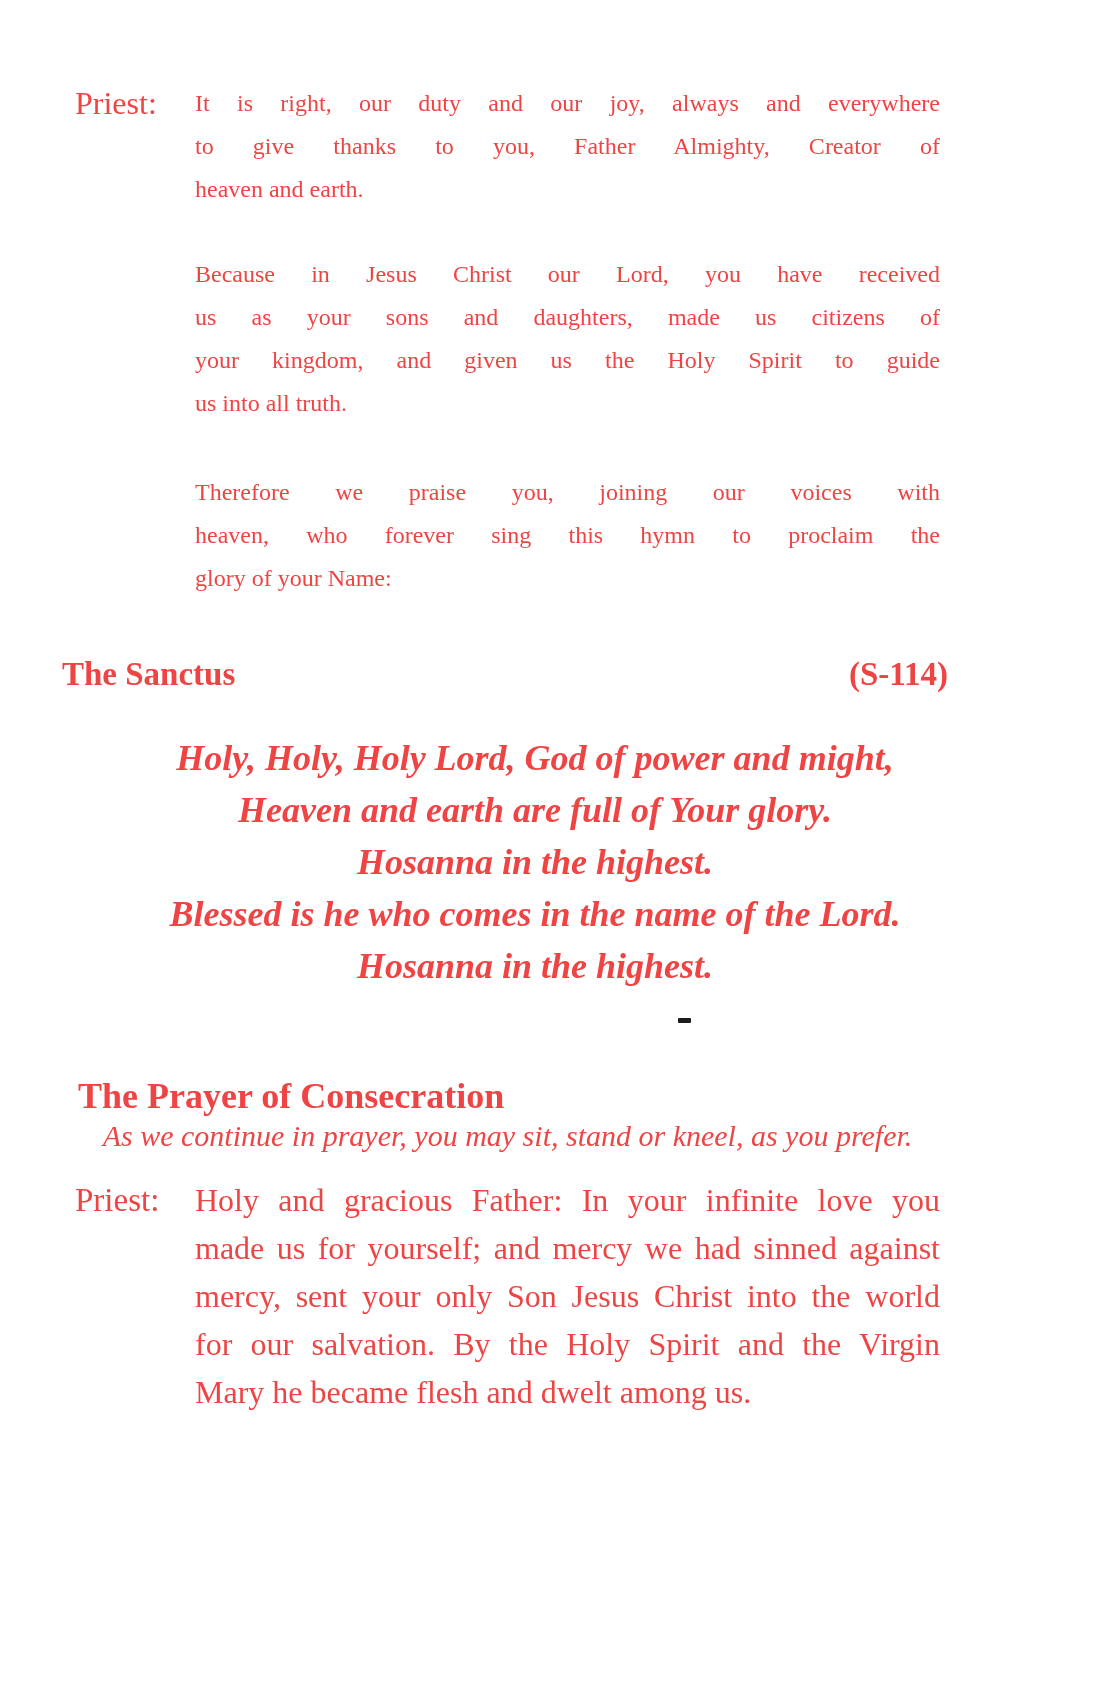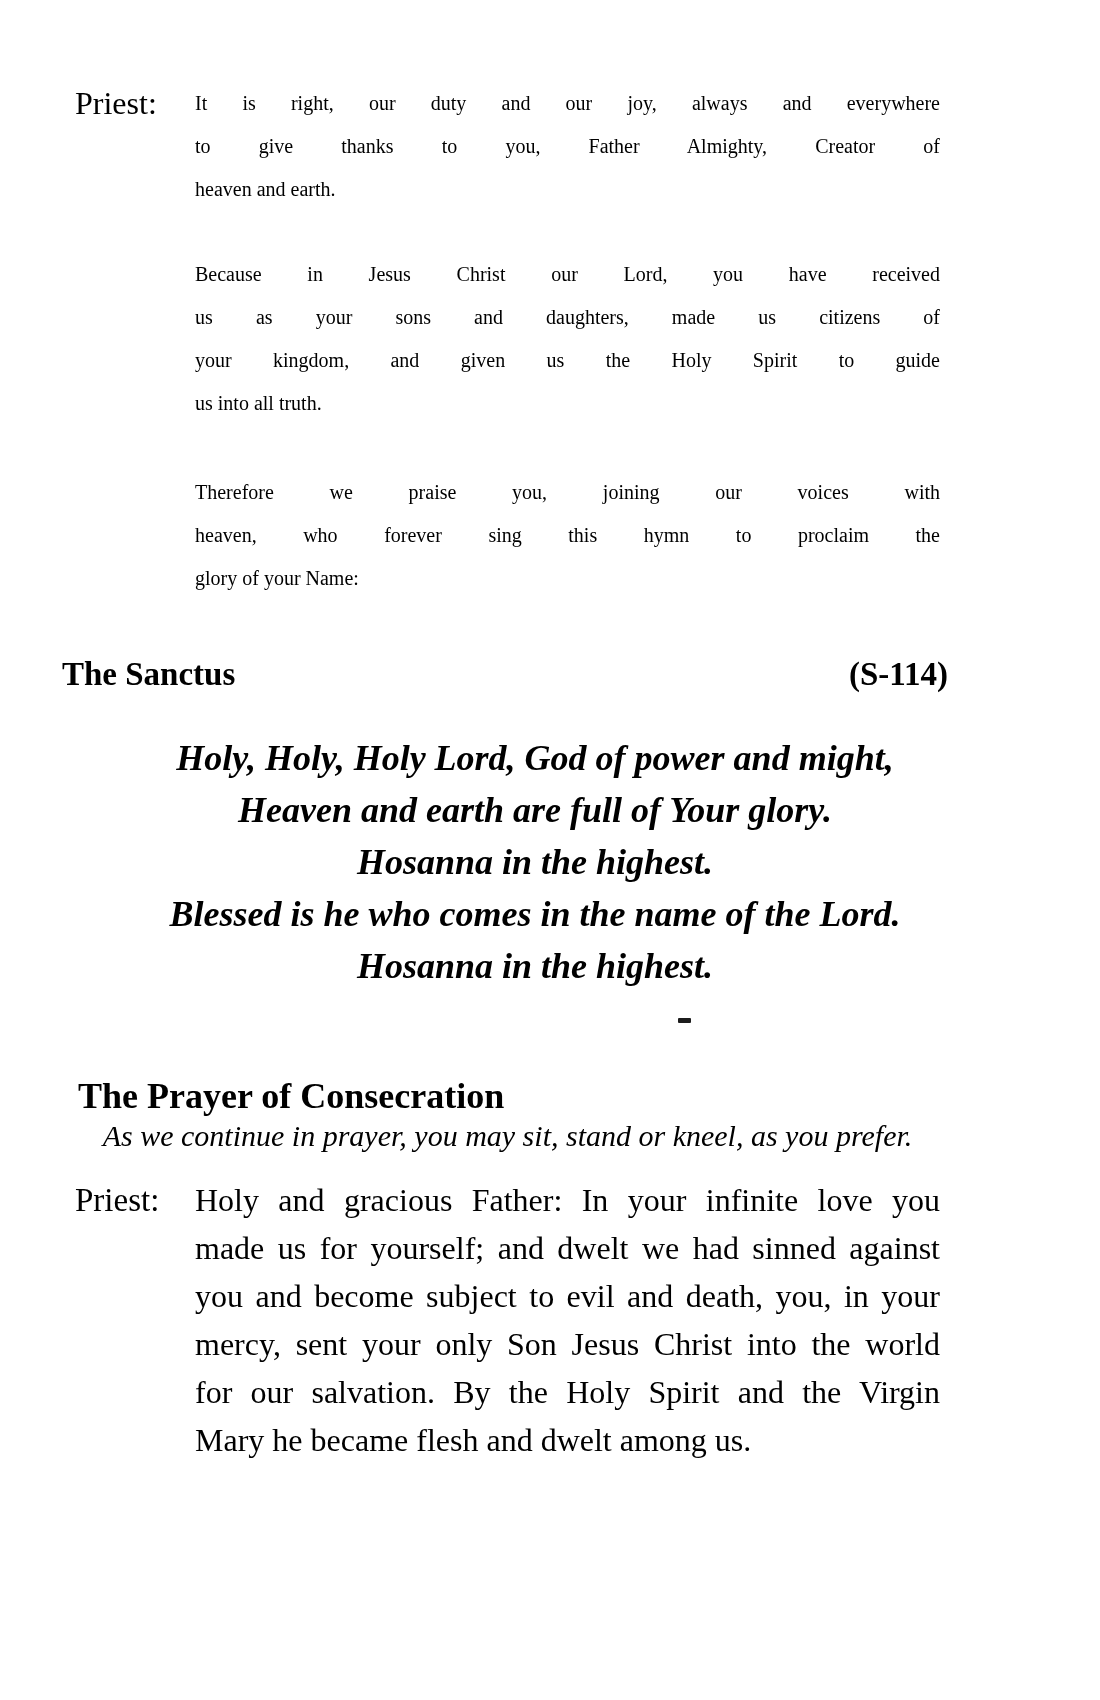--- a/index.html
+++ b/index.html
@@ -6,21 +6,21 @@
     margin: 0;
     padding: 0;
     background: #ffffff;
   }
   .page {
     position: relative;
     width: 1100px;
     height: 1700px;
     box-sizing: border-box;
     background: #ffffff;
-    color: #000000;
+    color: #ef4444;
     font-family: "Liberation Serif", "DejaVu Serif", serif;
     padding: 82px 160px 0 75px;
     overflow: hidden;
   }
 
   
   .speaker-row {
     display: flex;
     align-items: flex-start;
   }
@@ -31,21 +31,21 @@
     white-space: nowrap;
   }
   .speech {
     flex: 1 1 auto;
     min-width: 0;
   }
 
   
   .jline {
     text-align: justify;
-    font-size: 20px;
+    font-size: 24px;
     line-height: 43px;
     height: 43px;
     overflow: hidden;
   }
   .jline::after {
     content: "";
     display: inline-block;
     width: 100%;
     height: 0;
   }
@@ -171,22 +171,21 @@
     <div class="hymn-line">Hosanna in the highest.</div>
   </div>
 
   <div class="consec-heading">The Prayer of Consecration</div>
   <div class="rubric">As we continue in prayer, you may sit, stand or kneel, as you prefer.</div>
 
   <div class="speaker-row row-p4">
     <div class="speaker-label">Priest:</div>
     <div class="speech">
       <div class="jline">Holy and gracious Father: In your infinite love you</div>
-      <div class="jline">made us for yourself; and dwelt we had sinned against</div>
-      <div class="jline">you and become subject to evil and death, you, in your</div>
+      <div class="jline">made us for yourself; and mercy we had sinned against</div>
       <div class="jline">mercy, sent your only Son Jesus Christ into the world</div>
       <div class="jline">for our salvation. By the Holy Spirit and the Virgin</div>
       <div class="jline last">Mary he became flesh and dwelt among us.</div>
     </div>
   </div>
 
   <div class="artifact"></div>
 
 </div>
 

